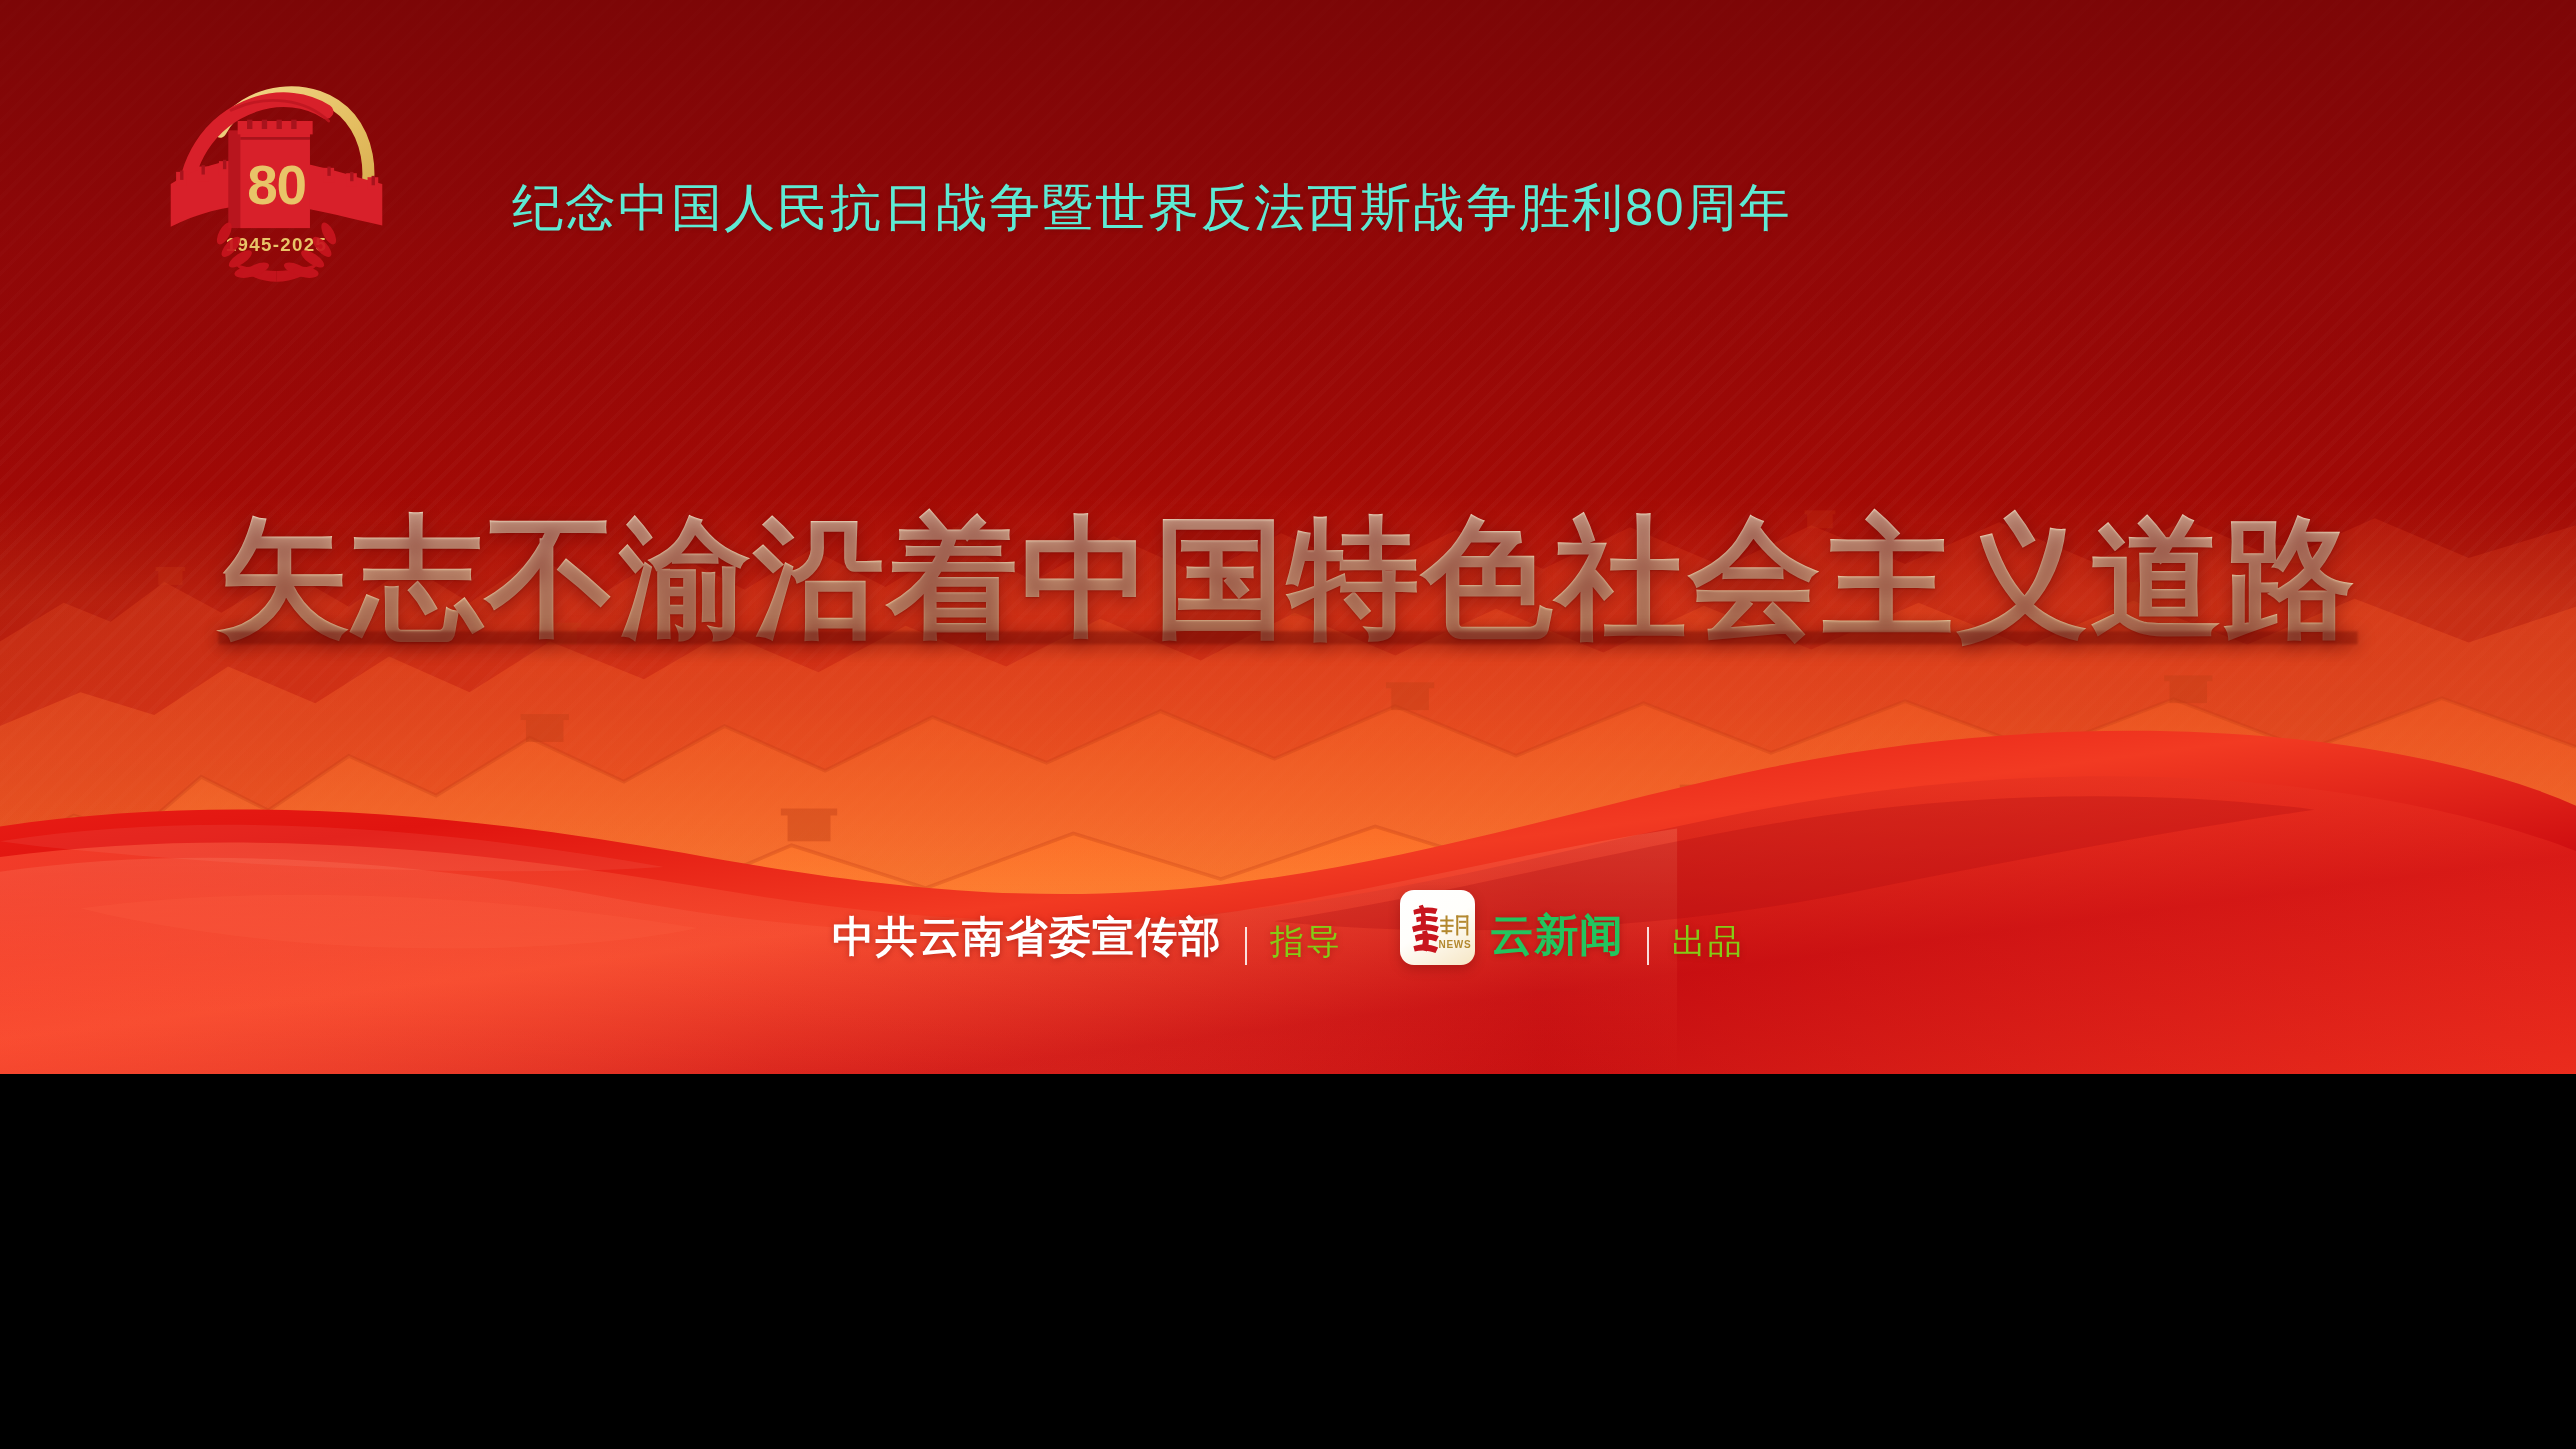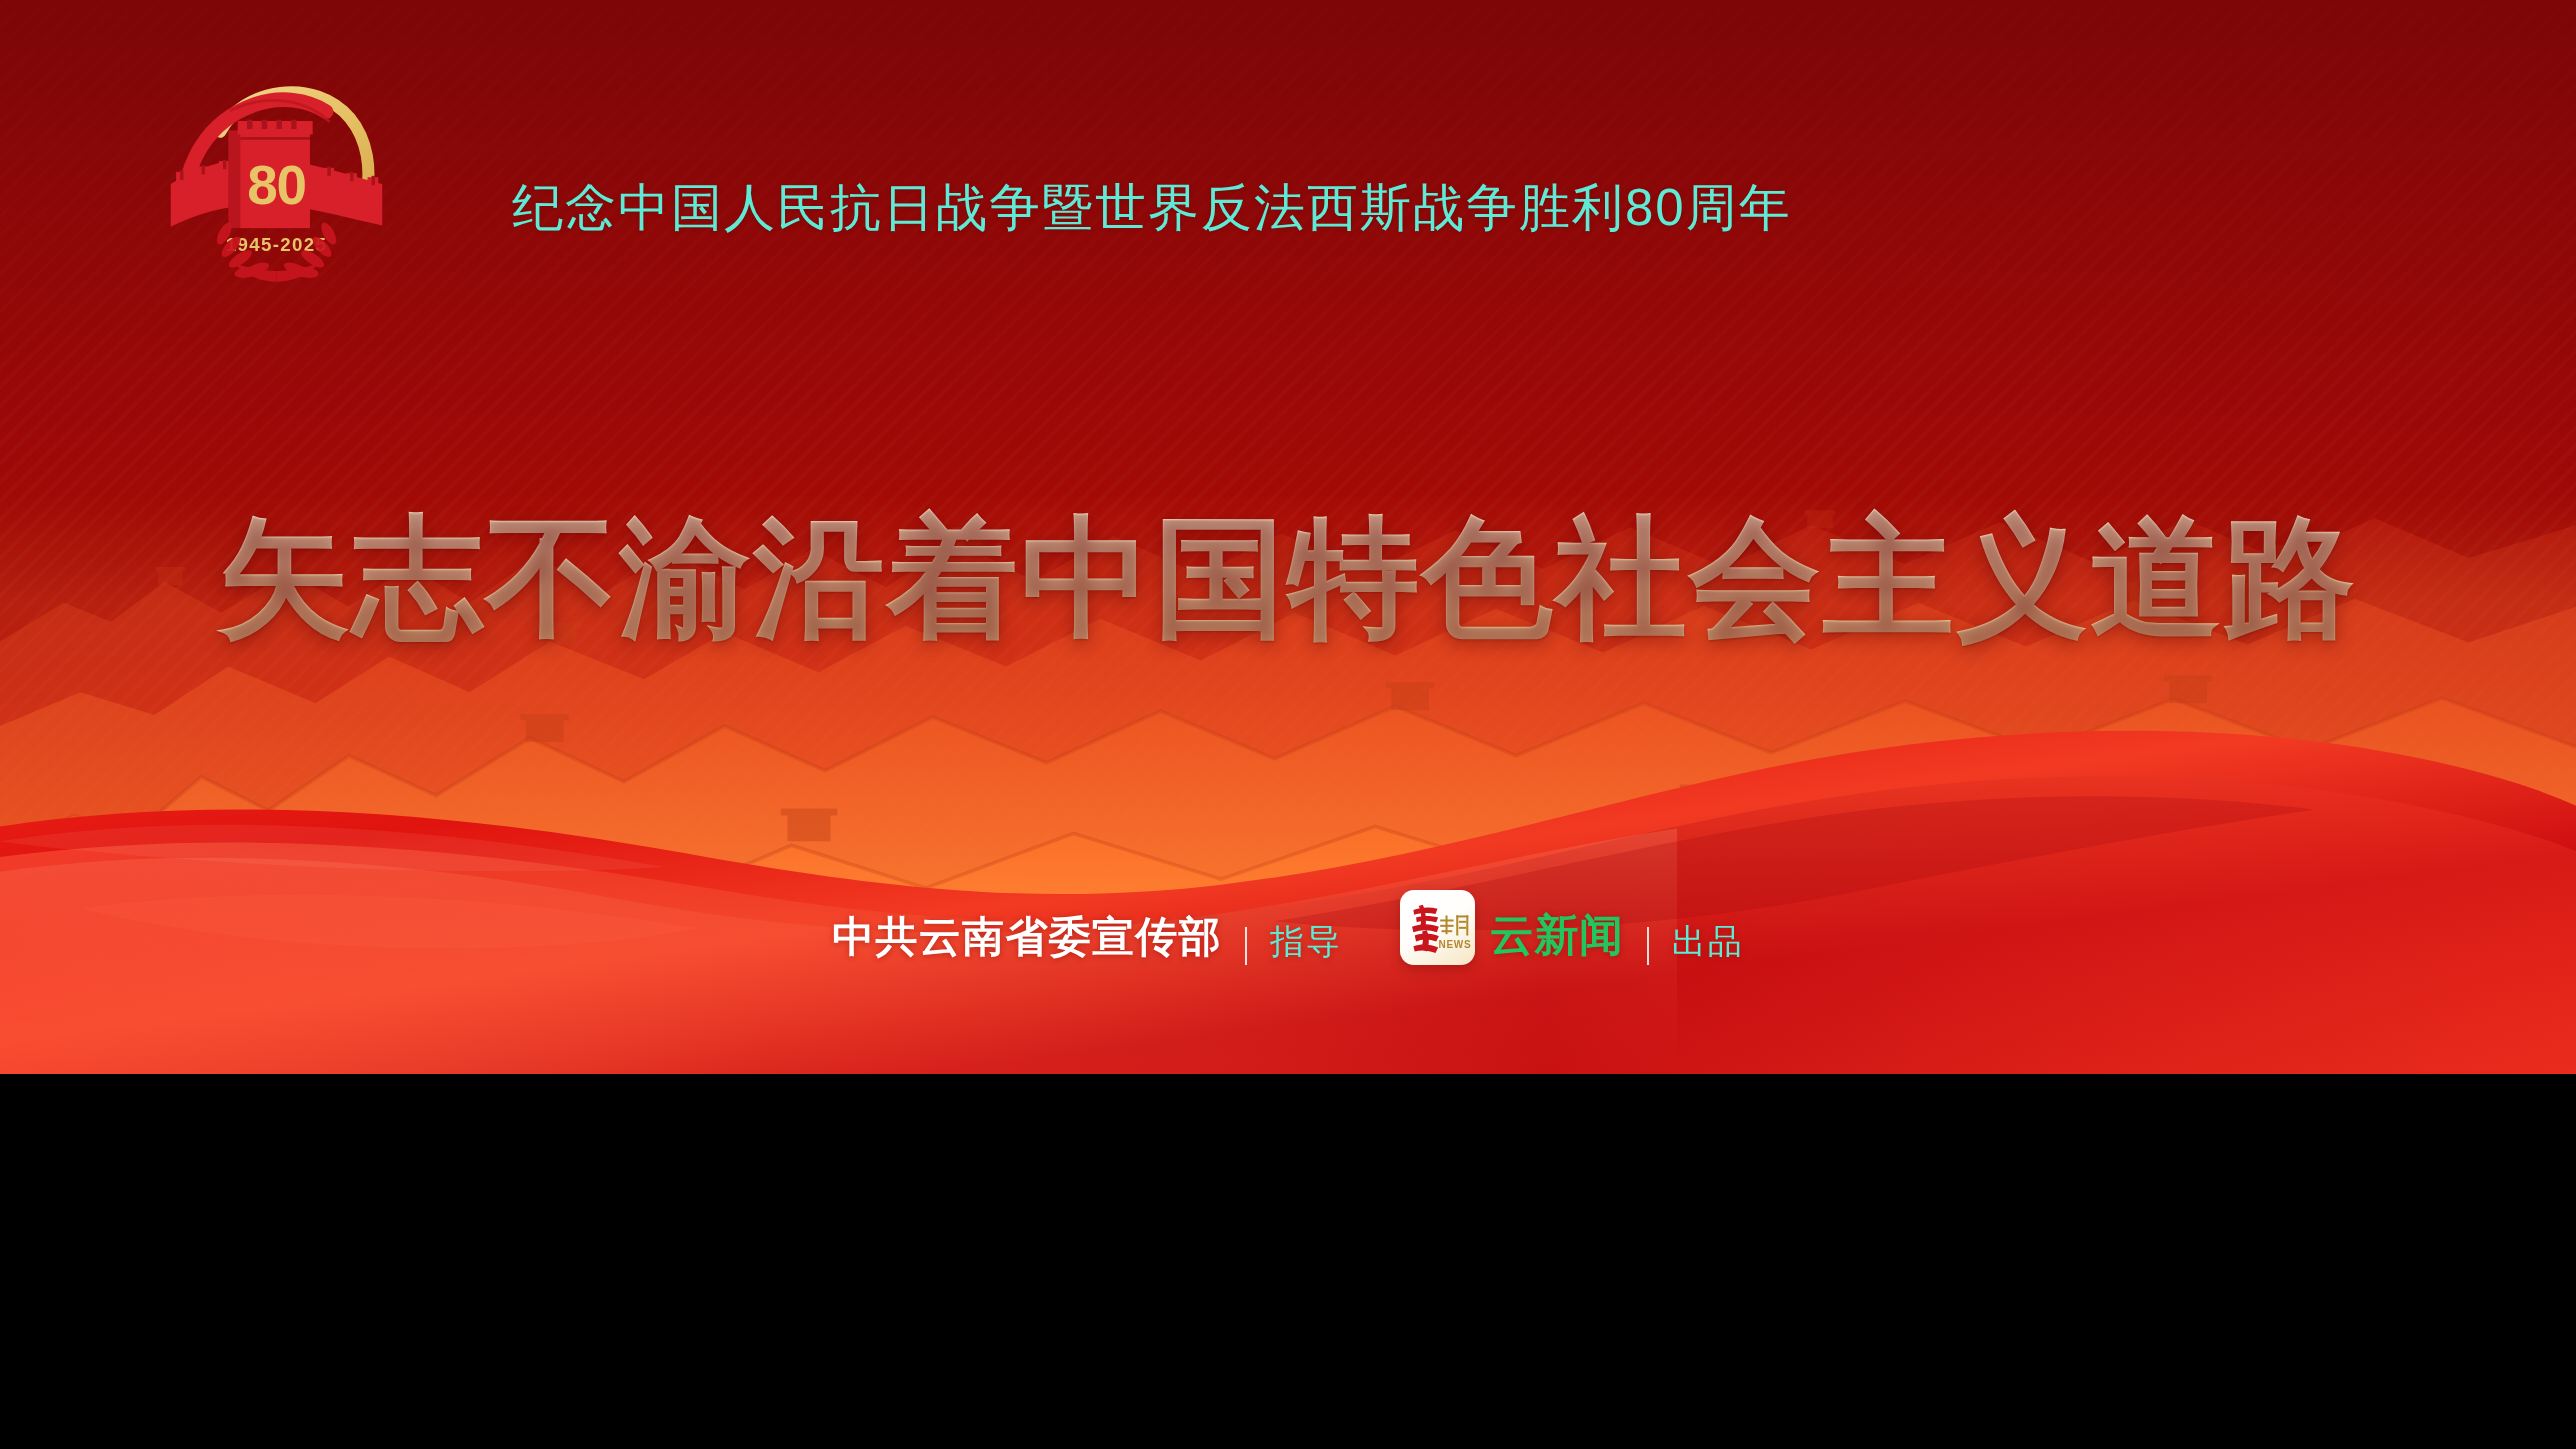--- a/index.html
+++ b/index.html
@@ -92,21 +92,21 @@
     font-weight: 700;
     color: #FBE8BE;
     line-height: 1.26;
     white-space: nowrap;
     text-shadow: 0 4px 17.4px rgba(90,0,0,.45), 0 1.3px 2px rgba(110,10,0,.35);
     background: linear-gradient(to bottom, #FFF6DE 0%, #FCEAC0 45%, #F6DCA3 100%);
     -webkit-background-clip: text;
     background-clip: text;
     -webkit-text-fill-color: transparent;
   }
-  .title-line.l1 { font-size: 131px; letter-spacing: 2.7px; }
+  .title-line.l1 { font-size: 131px; letter-spacing: 2.7px; text-decoration: underline; }
   .title-line.l2 { font-size: 131px; letter-spacing: 2.7px; margin-top: 31px; }
 
   
   .footer {
     position:absolute;
     left: 0; right: 0; bottom: 109px;
     display:flex;
     align-items:flex-end;
     justify-content:center;
     gap: 0px;
@@ -121,21 +121,21 @@
   }
   .f-div {
     width: 2px; height: 38px;
     background: rgba(255,255,255,.85);
     margin: 0 23px;
     flex: none;
   }
   .f-role {
     font-size: 34px;
     font-weight: 400;
-    color: #5eead4;
+    color: #84cc16;
     letter-spacing: 2px;
     white-space:nowrap;
     text-shadow: 0 1.3px 6.7px rgba(120,0,0,.45);
   }
   .f-gap { width: 58px; flex:none; }
 
   .logo-badge {
     width: 75px; height: 75px;
     border-radius: 14px;
     background: linear-gradient(150deg, #FFFFFF 0%, #FFFEFB 48%, #F6E6C4 100%);

